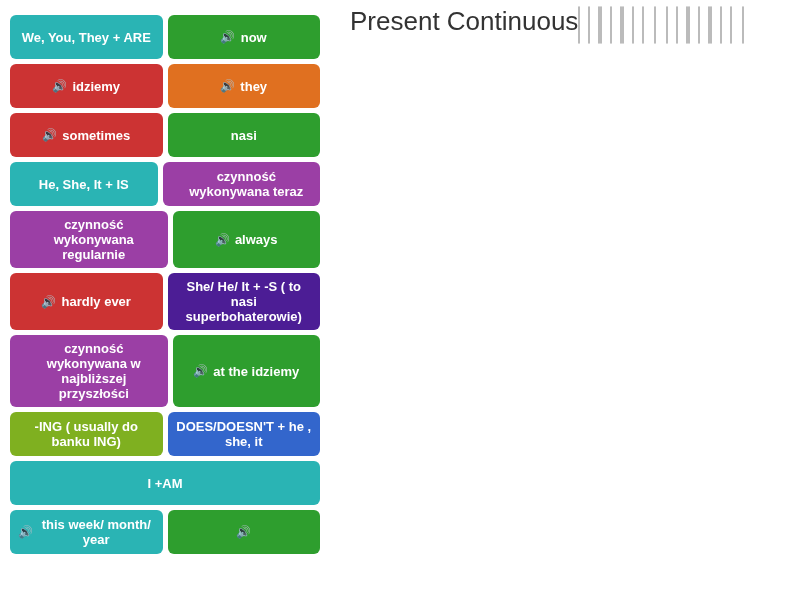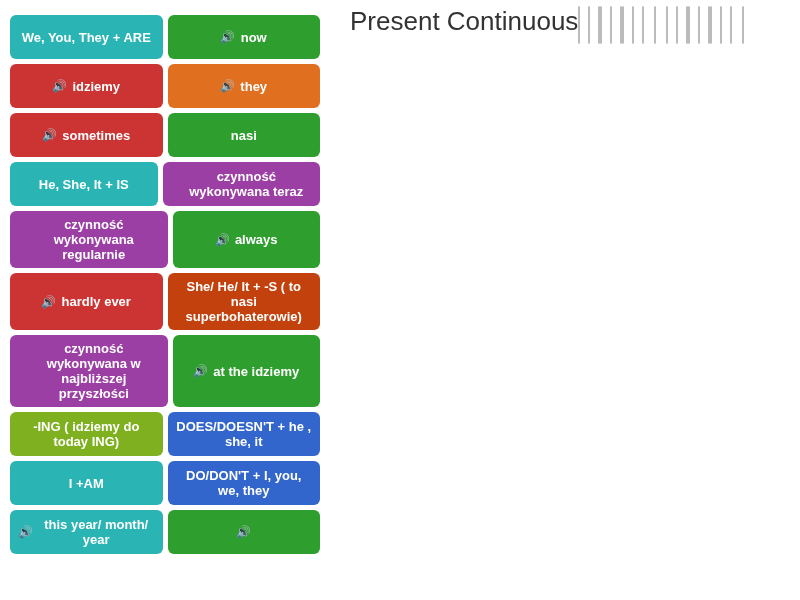--- a/index.html
+++ b/index.html
@@ -51,21 +51,21 @@
       opacity: 0.9;
     }
 
     
     .teal { background-color: #2ab4b4; }
     .green { background-color: #2e9e2e; }
     .red { background-color: #cc3333; }
     .orange { background-color: #e07020; }
     .purple { background-color: #9b3fa5; padding-left: 18px; }
     .blue { background-color: #3366cc; }
-    .dark-green { background-color: #c2410c; }
+    .dark-green { background-color: #4c1d95; }
     .yellow-green { background-color: #7fb020; }
 
     
     .right-panel {
       flex: 1;
       padding: 6px 20px;
       display: flex;
       flex-direction: row;
     }
 
@@ -161,38 +161,35 @@
       <div class="card purple">
         <span>czynność wykonywana w najbliższej przyszłości</span>
       </div>
       <div class="card green has-audio">
         <span class="speaker">🔊</span>
         <span>at the idziemy</span>
       </div>
     </div>
     <div class="row">
       <div class="card yellow-green">
-        <span>-ING ( idziemy do today ING)</span>
+        <span>-ING ( usually do banku ING)</span>
       </div>
       <div class="card blue">
         <span>DOES/DOESN'T + he , she, it</span>
       </div>
     </div>
     <div class="row">
       <div class="card teal">
         <span>I +AM</span>
       </div>
-      <div class="card blue">
-        <span>DO/DON'T + I, you, we, they</span>
-      </div>
     </div>
     <div class="row">
       <div class="card teal has-audio">
         <span class="speaker">🔊</span>
-        <span>this year/ month/ year</span>
+        <span>this week/ month/ year</span>
       </div>
       <div class="card green has-audio">
         <span class="speaker">🔊</span>
       </div>
     </div>
   </div>
 
 <div class="right-panel">
   <div class="section-title">Present Continuous</div>
   <div class="drop-grid">

